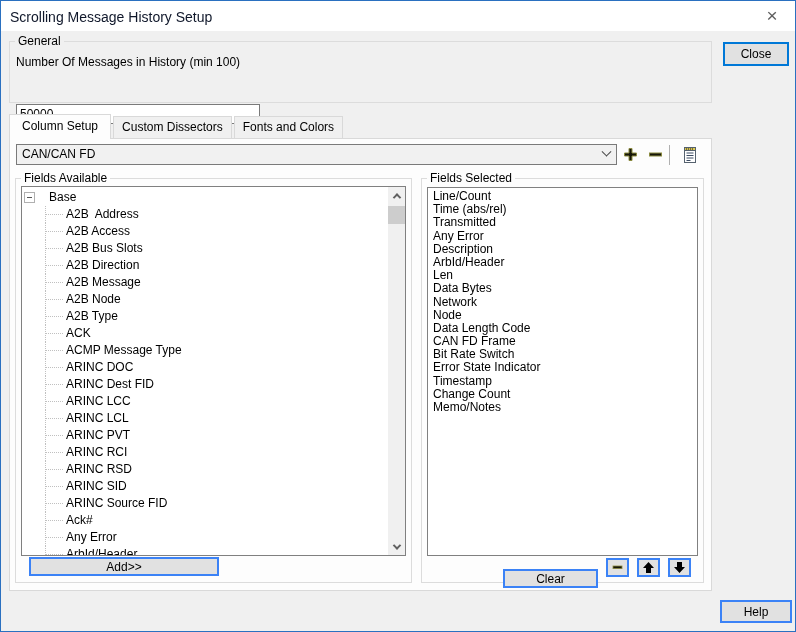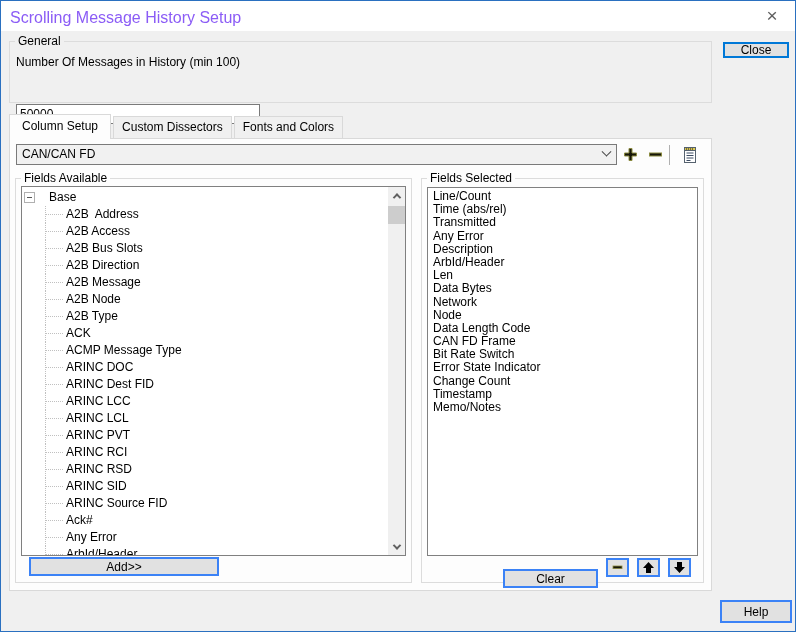--- a/index.html
+++ b/index.html
@@ -1,21 +1,21 @@
 <!DOCTYPE html>
 <html><head>
 <meta charset="utf-8">
 <style>
   html,body{margin:0;padding:0;background:#cfcfcf;}
   *{box-sizing:border-box;font-family:"Liberation Sans",sans-serif;}
   .dialog{position:relative;width:796px;height:632px;background:#f0f0f0;
     border:1px solid #2a70c0;font-size:12px;color:#000;cursor:default;overflow:hidden;}
   
   .titlebar{position:absolute;left:0;top:0;width:794px;height:30px;background:#ffffff;}
-  .title-text{position:absolute;left:9px;top:8px;color:#8b5cf6;font-size:16px;}
+  .title-text{position:absolute;left:9px;top:8px;color:#0f172a;font-size:14px;}
   .close-x{position:absolute;right:11px;top:4px;width:24px;height:22px;text-align:center;
     line-height:22px;font-size:19px;color:#5f5f5f;font-weight:300;}
   
   .group{position:absolute;border:1px solid #dcdcdc;}
   .group-legend{position:absolute;top:-8px;left:5px;padding:0 3px;font-size:12px;}
   .legend-gray{background:#f0f0f0;}
   .legend-light{background:#fdfdfd;}
   
   .gen-label{position:absolute;left:6px;top:13px;}
   .gen-input{position:absolute;left:6px;top:31px;width:244px;height:20px;border:1px solid #7a7a7a;
@@ -73,21 +73,21 @@
     <span class="title-text">Scrolling Message History Setup</span>
     <span class="close-x">×</span>
   </div>
 
   <div class="group" style="left:8px;top:40px;width:703px;height:62px;">
     <span class="group-legend legend-gray">General</span>
     <span class="gen-label">Number Of Messages in History (min 100)</span>
     <input class="gen-input" value="50000" style="">
   </div>
 
-  <div class="btn btn-default" style="left:722px;top:41px;width:66px;height:16px;">Close</div>
+  <div class="btn btn-default" style="left:722px;top:41px;width:66px;height:24px;">Close</div>
 
   <div class="tabs">
     <div class="tab active">Column Setup</div>
     <div class="tab">Custom Dissectors</div>
     <div class="tab">Fonts and Colors</div>
   </div>
   <div class="tab-panel"></div>
 
   <div class="combo">
     <span>CAN/CAN FD</span>
@@ -281,23 +281,23 @@
         <div class="sel-row">Node</div>
 
         <div class="sel-row">Data Length Code</div>
 
         <div class="sel-row">CAN FD Frame</div>
 
         <div class="sel-row">Bit Rate Switch</div>
 
         <div class="sel-row">Error State Indicator</div>
 
+        <div class="sel-row">Timestamp</div>
+
         <div class="sel-row">Change Count</div>
-
-        <div class="sel-row">Timestamp</div>
 
         <div class="sel-row">Memo/Notes</div>
       </div>
   </div>
 
   <div class="btn" style="left:502px;top:557px;width:95px;height:19px;margin-top:11px;">Clear</div>
   <div class="btn" style="left:605px;top:557px;width:23px;height:19px;">
     <svg width="11" height="11" viewBox="0 0 11 11">
         <rect x="1" y="4" width="9" height="2.6" fill="#16160a" stroke="#8a8a40" stroke-width="0.8"></rect>
       </svg>

